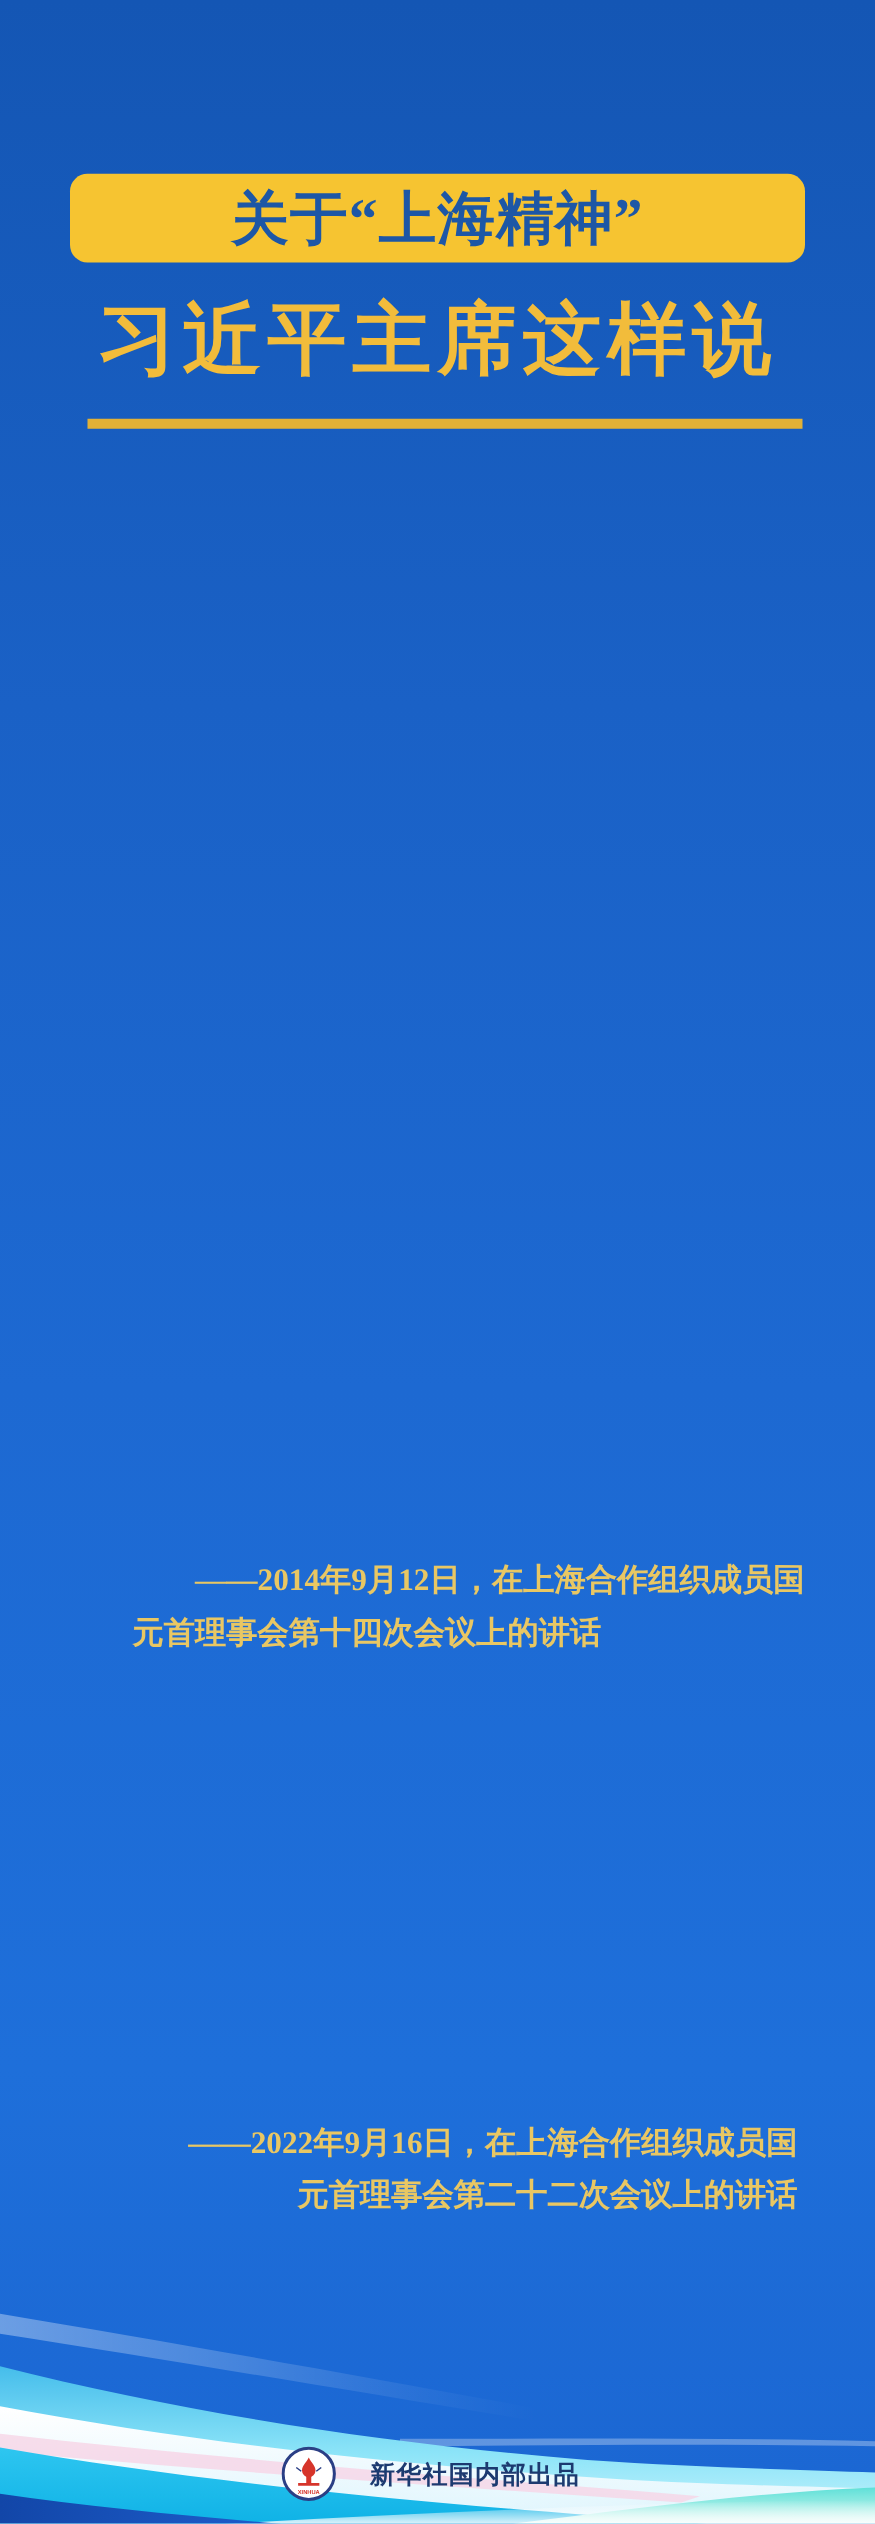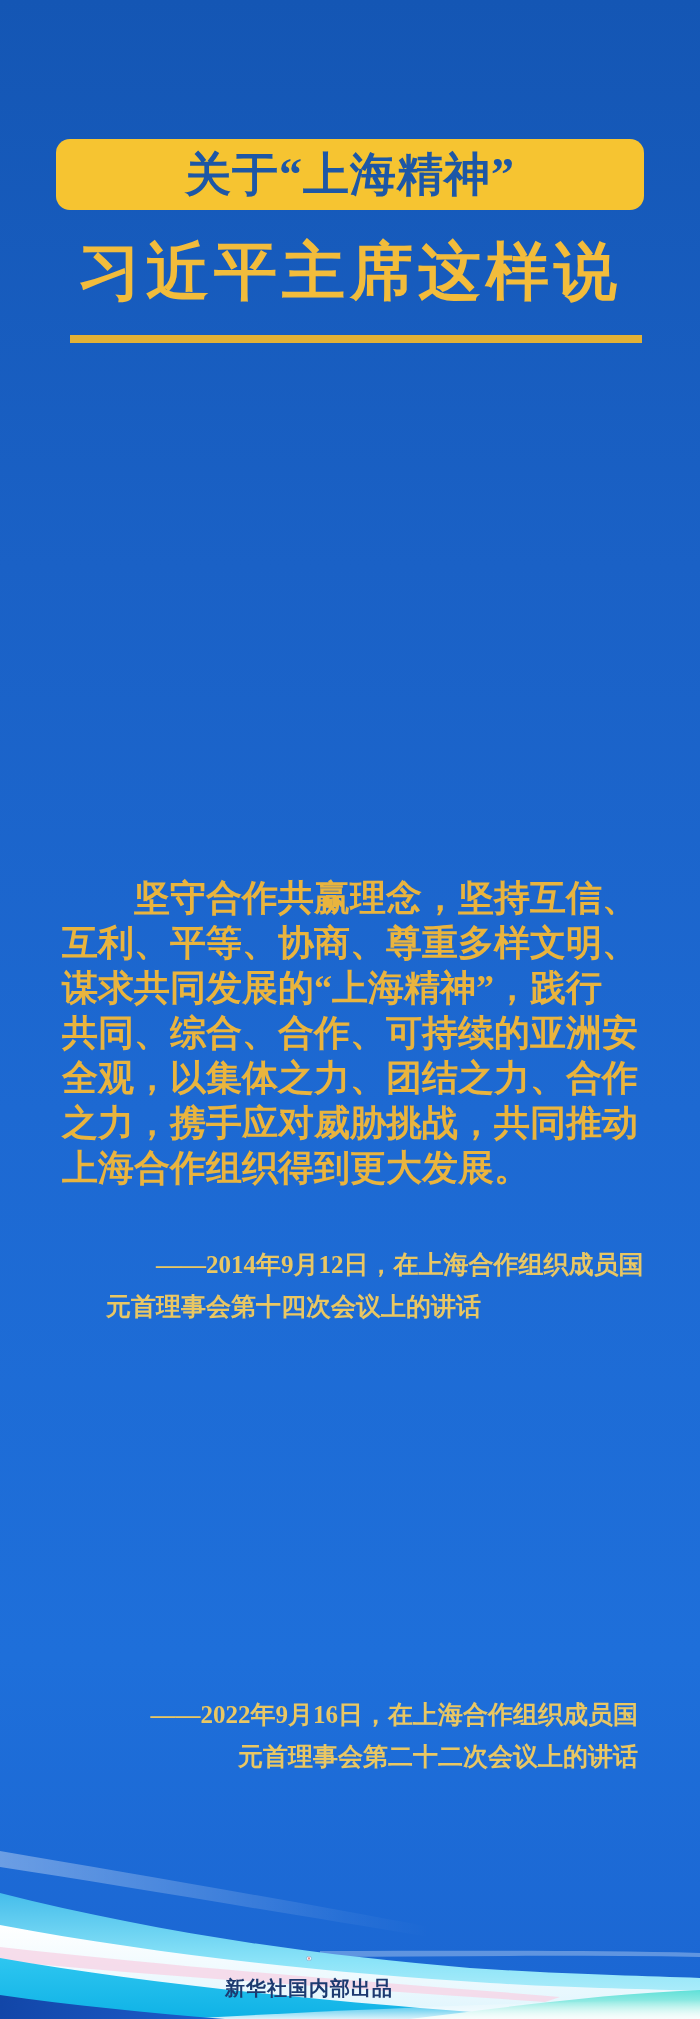--- a/index.html
+++ b/index.html
@@ -39,21 +39,21 @@
     position:absolute;left:62px;width:576px;
     color:#e9c763;font-size:25px;font-weight:700;line-height:42px;
     white-space:pre-line;text-indent:2em;
   }
   .s1{top:746px;}
   .s2{top:1244px;margin-left:44px;}
   .s3{top:1694px;text-align:right;}
   .waves{position:absolute;left:0;bottom:0;width:700px;height:280px;display:block;}
   .footer{
     position:absolute;top:1956px;left:225px;height:46px;
-    display:flex;align-items:center;gap:14px;flex-direction:column;
+    display:flex;align-items:center;gap:27px;
   }
   .logo{width:44px;height:44px;display:block;}
   .publisher{
     color:#1c3a70;font-size:20px;font-weight:700;letter-spacing:1px;white-space:nowrap;
     font-family:"Liberation Sans","DejaVu Sans",sans-serif;
   }
 </style>
 </head>
 <body>
 
@@ -114,27 +114,20 @@
 
   <div class="badge">
     <span class="badge-title">关于“上海精神”</span>
   </div>
 
   <div class="main-title">习近平主席这样说</div>
 
   <div class="title-underline"></div>
 
 
-  <div class="quote q2">坚守合作共赢理念，坚持互信、
-互利、平等、协商、尊重多样文明、
-谋求共同发展的“上海精神”，践行
-共同、综合、合作、可持续的亚洲安
-全观，以集体之力、团结之力、合作
-之力，携手应对威胁挑战，共同推动
-上海合作组织得到更大发展。</div>
   <div class="source s2">——2014年9月12日，在上海合作组织成员国
 元首理事会第十四次会议上的讲话</div>
 
   <div class="source s3">——2022年9月16日，在上海合作组织成员国
 元首理事会第二十二次会议上的讲话</div>
 
   <div class="footer">
     <svg class="logo" viewBox="0 0 44 44" aria-hidden="true">
       <circle cx="22" cy="22" r="20.5" fill="#ffffff" stroke="#2b3f85" stroke-width="2.4"></circle>
       <path d="M22,9 c-2.2,4.4 -5.4,6.6 -5.4,10.4 a5.4,5.4 0 0 0 10.8,0 c0,-3.8 -3.2,-6 -5.4,-10.4 z" fill="#d6352b"></path>

